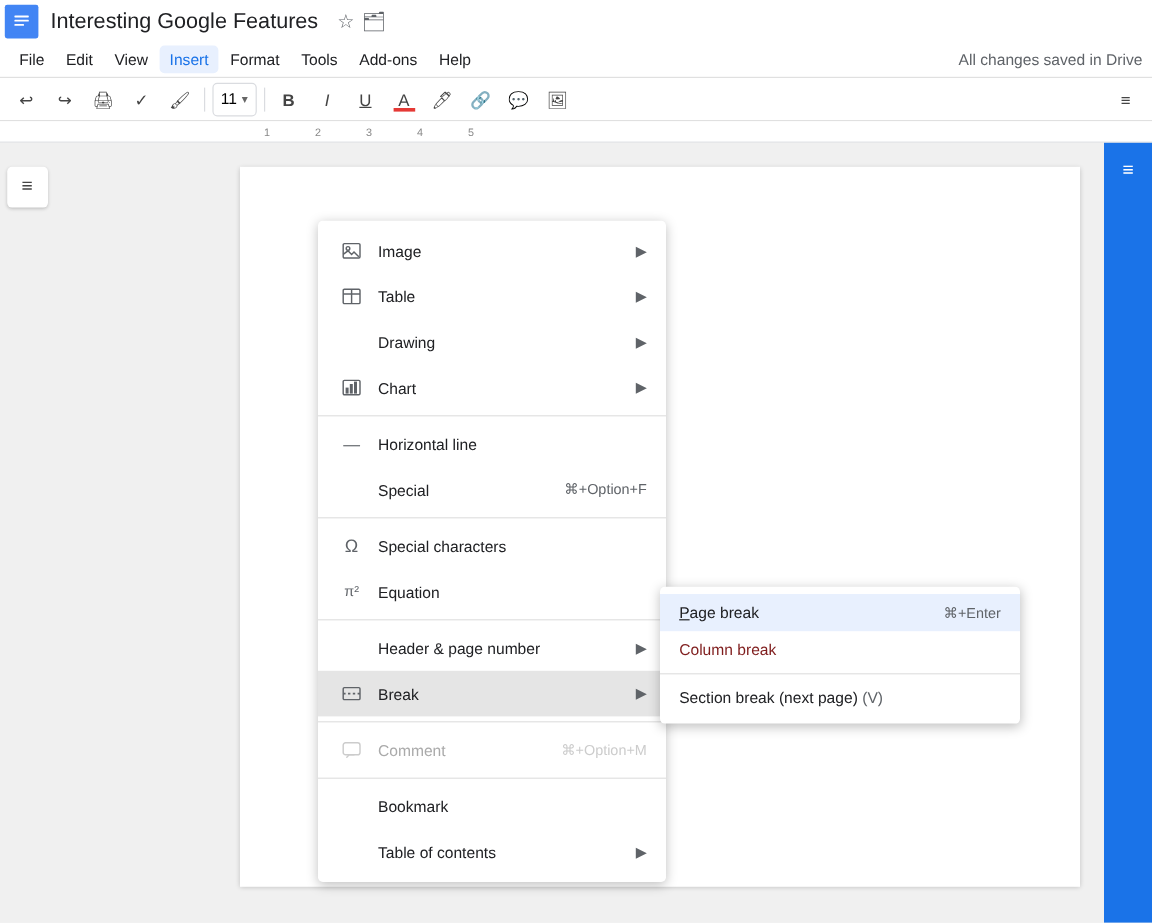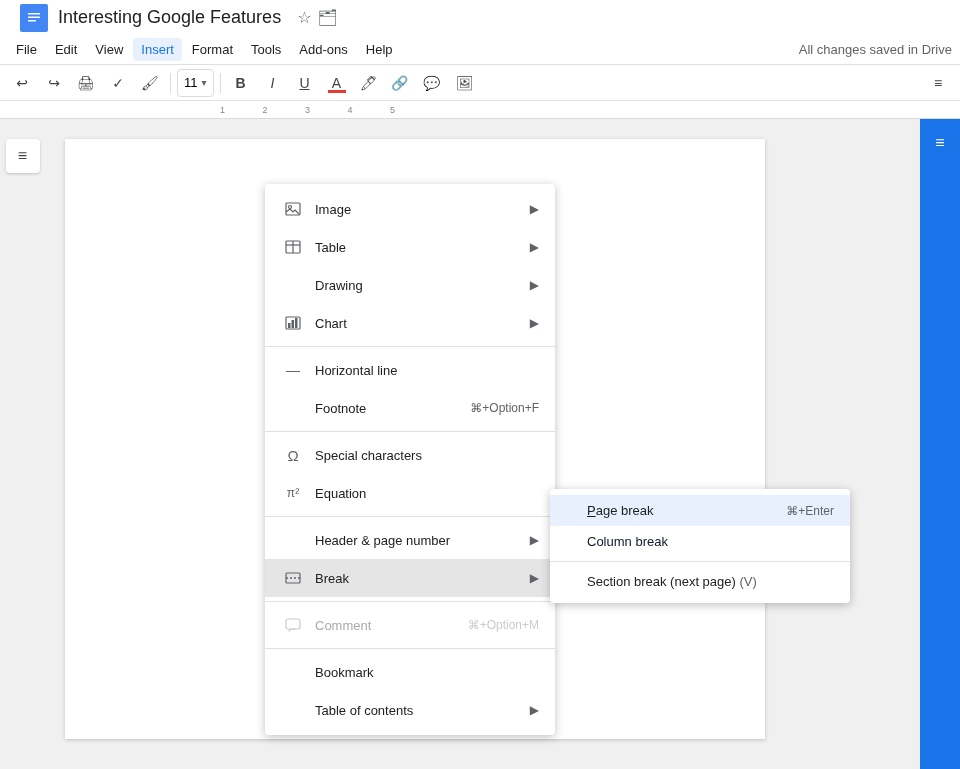--- a/index.html
+++ b/index.html
@@ -4,21 +4,21 @@
   <style>
     * { margin: 0; padding: 0; box-sizing: border-box; }
     body { font-family: Arial, sans-serif; font-size: 13px; background: #f0f0f0; width: 960px; height: 769px; overflow: hidden; }
 
     
     .title-bar {
       background: #fff;
       height: 35px;
       display: flex;
       align-items: center;
-      padding: 0 20px;
+      padding: 0 4px;
       gap: 10px;
     }
     .doc-icon {
       width: 28px; height: 28px;
       background: #4285f4;
       border-radius: 2px;
       display: flex; align-items: center; justify-content: center;
       color: white; font-size: 14px; font-weight: bold;
     }
     .doc-title {
@@ -122,21 +122,21 @@
       display: flex; align-items: center; justify-content: center;
       box-shadow: 0 1px 3px rgba(0,0,0,0.2);
       font-size: 16px; color: #444;
     }
 
     
     .doc-area {
       flex: 1;
       background: #f0f0f0;
       display: flex;
-      justify-content: flex-start;
+      justify-content: flex-end;
       padding: 20px;
       position: relative;
     }
     .page {
       background: #fff;
       width: 700px;
       height: 600px;
       box-shadow: 0 1px 4px rgba(0,0,0,0.2);
     }
 
@@ -204,28 +204,27 @@
       display: flex;
       align-items: center;
       padding: 8px 16px;
       cursor: pointer;
       color: #202124;
       font-size: 13px;
     }
     .break-menu-row.active { background: #e8f0fe; }
     .break-menu-row .brow-label {
       flex: 1;
-      margin-left: 21px;
     }
     .break-menu-row .brow-shortcut {
       color: #5f6368;
       font-size: 12px;
     }
     .break-menu-row.disabled {
-      color: #0f172a;
+      color: #7f1d1d;
       cursor: default;
     }
 
     
     .underline-text {
       text-decoration: underline;
     }
 
     
     .right-toolbar {
@@ -359,21 +358,21 @@
 
       <div class="menu-separator"></div>
 
       <div class="menu-row">
         <span class="row-icon">—</span>
         <span class="row-label">Horizontal line</span>
       </div>
 
       <div class="menu-row">
         <span class="row-icon"></span>
-        <span class="row-label">Footnote</span>
+        <span class="row-label">Special</span>
         <span class="row-shortcut">⌘+Option+F</span>
       </div>
 
       <div class="menu-separator"></div>
 
       <div class="menu-row">
         <span class="row-icon" style="font-size:15px; color:#5f6368;">Ω</span>
         <span class="row-label">Special characters</span>
       </div>
 

